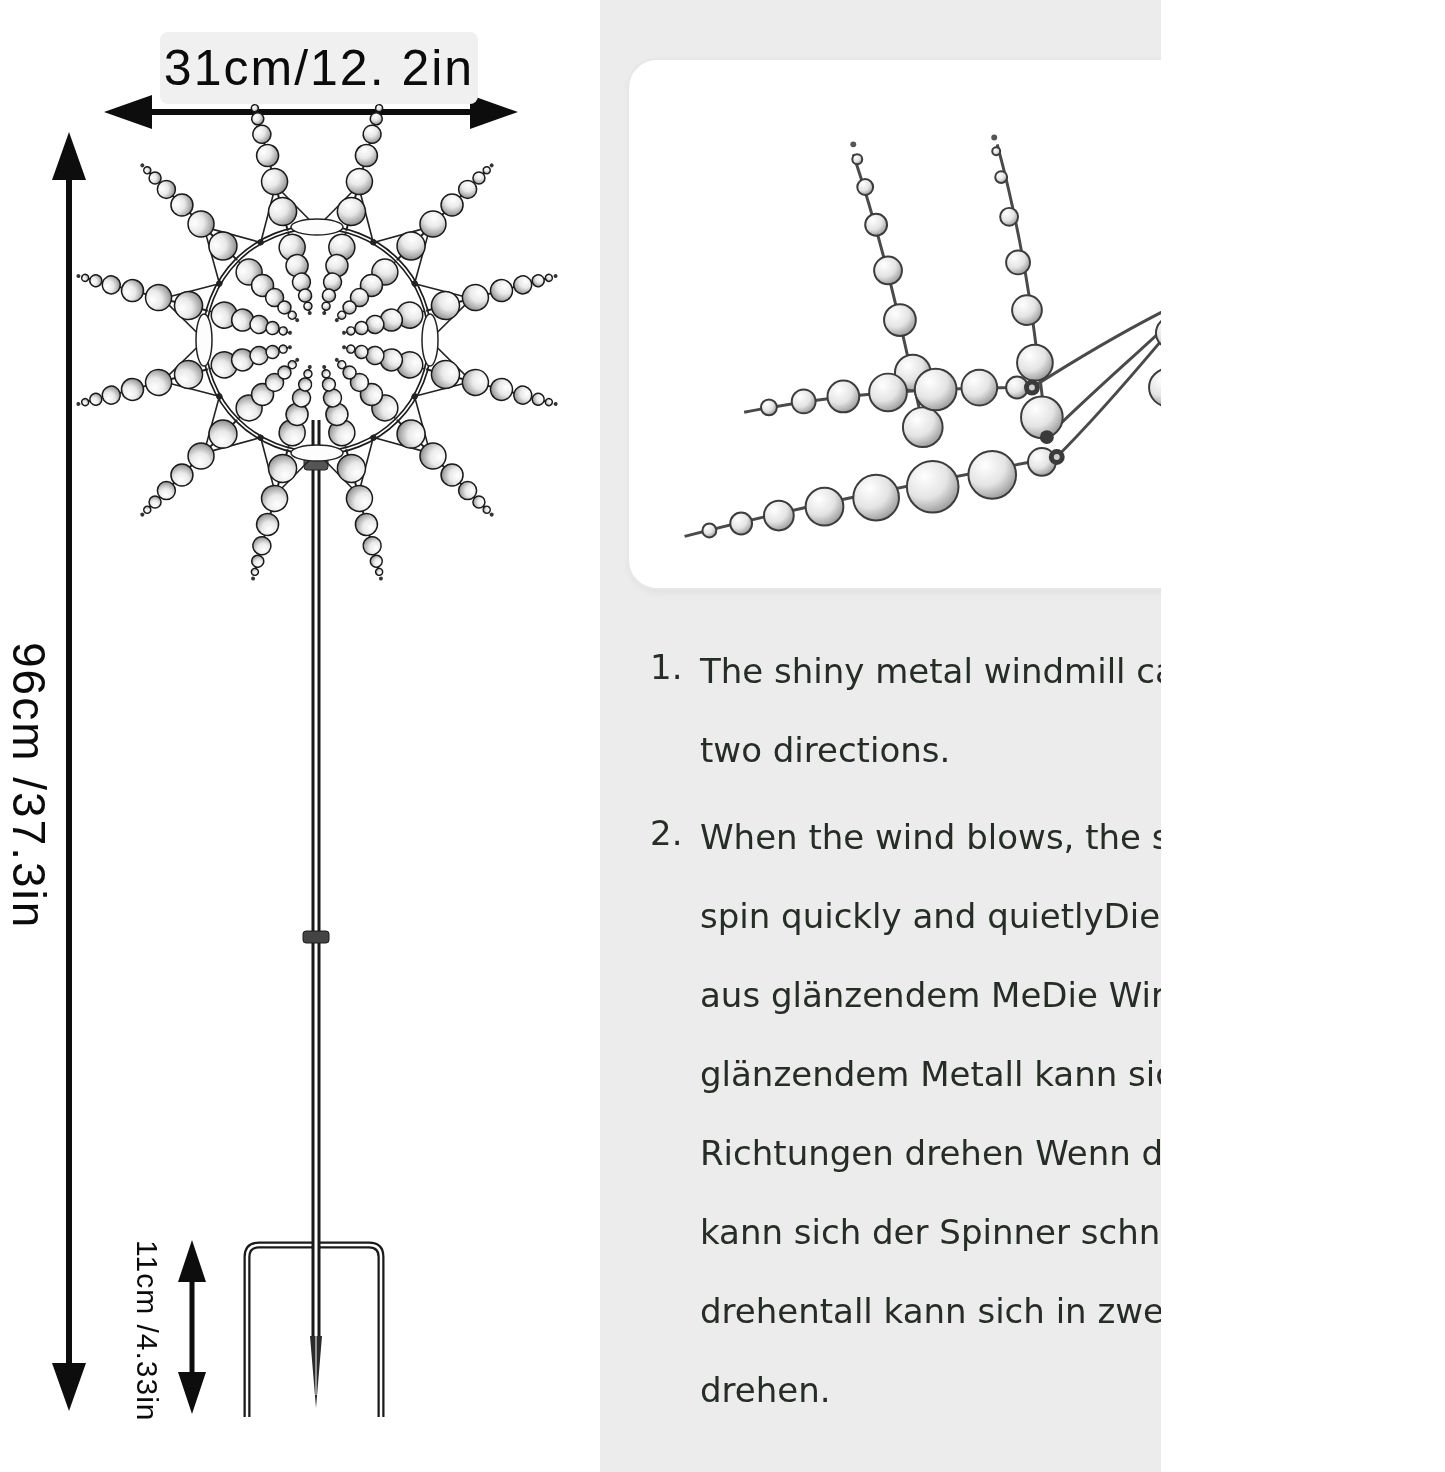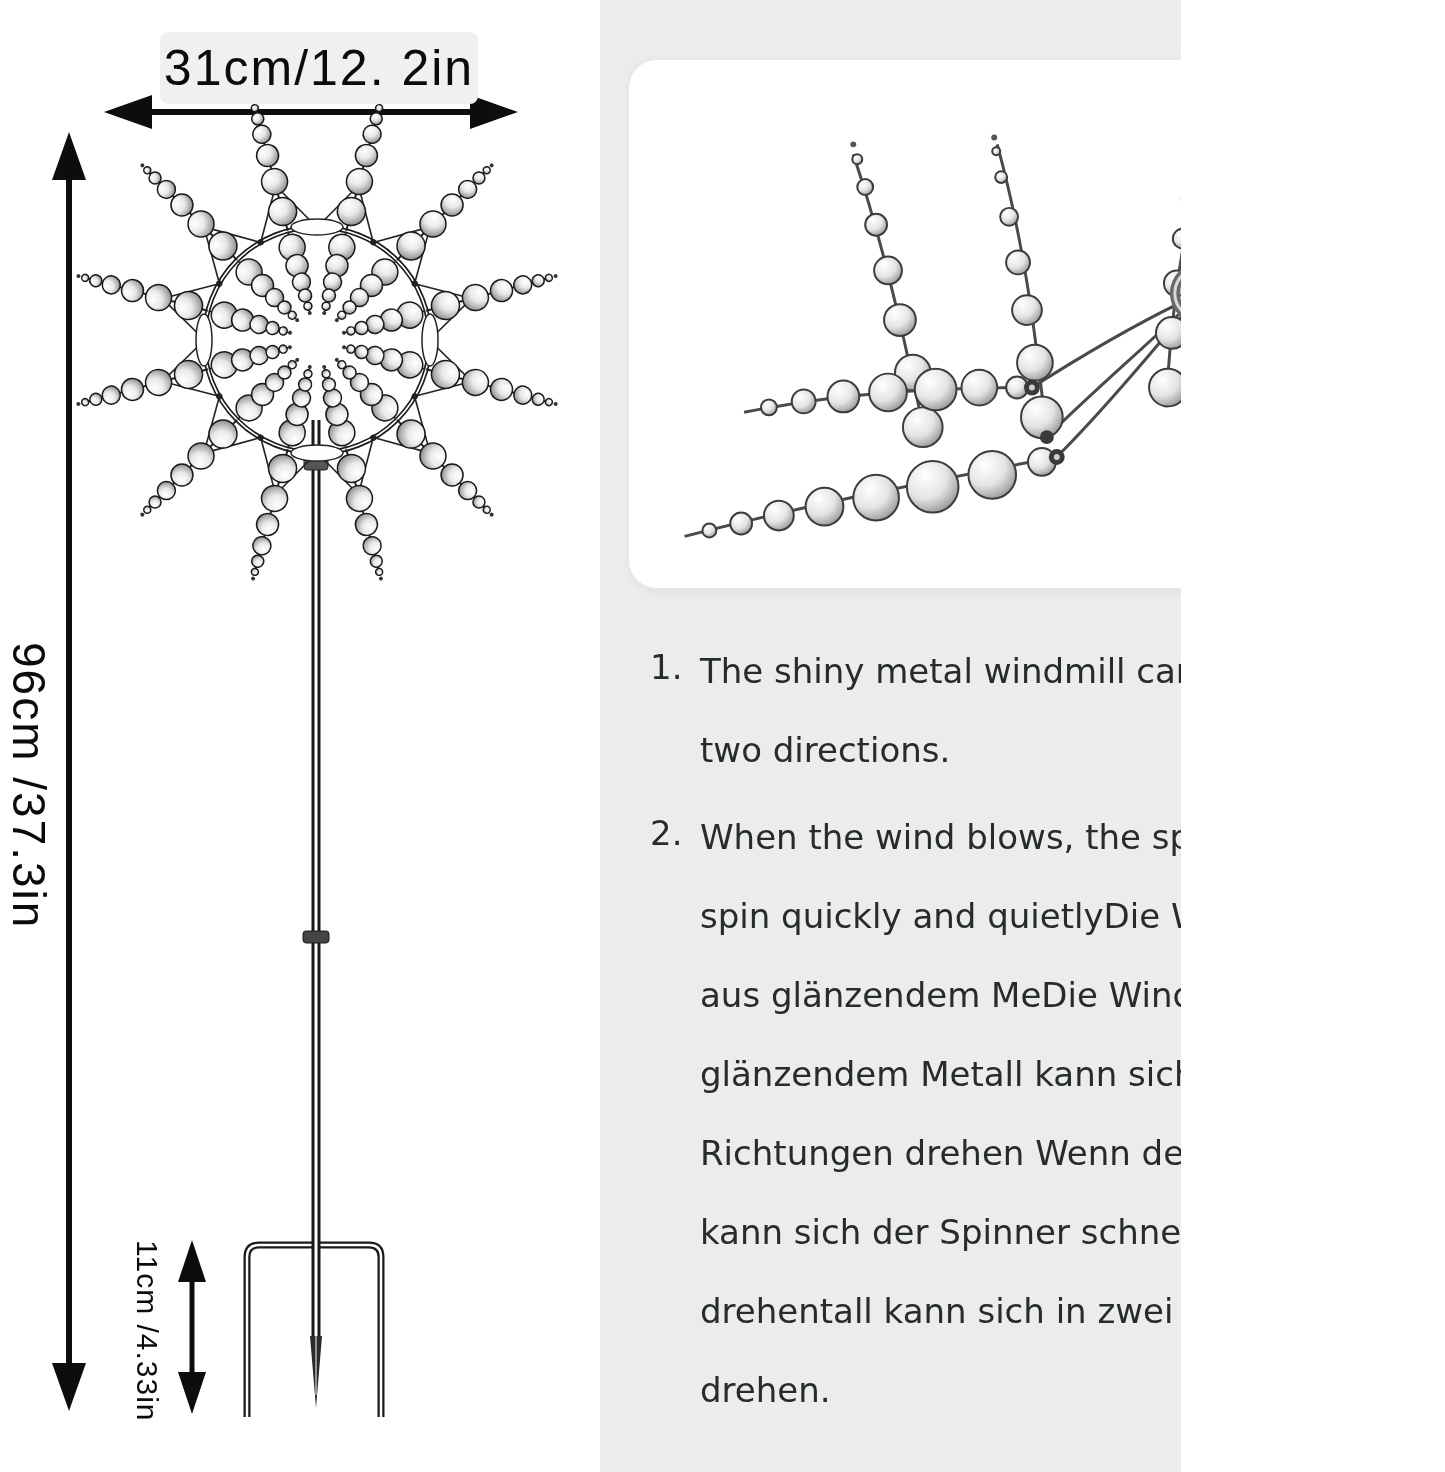--- a/index.html
+++ b/index.html
@@ -1,18 +1,18 @@
 <!DOCTYPE html>
 <html><head>
 <meta charset="utf-8">
 <style>
   html,body { margin:0; padding:0; background:#ffffff; }
   .canvas {
     position:relative; width:1161px; height:1472px; overflow:hidden;
-    background:#ffffff; font-family:"DejaVu Sans", sans-serif;padding-left:20px;
+    background:#ffffff; font-family:"DejaVu Sans", sans-serif;
   }
   
   .left-panel { position:absolute; left:0; top:0; width:600px; height:1472px; background:#ffffff; }
   .diagram-svg { position:absolute; left:0; top:0; }
   .dim-width-label {
     position:absolute; left:160px; top:32px; width:318px; height:72px;
     background:#f0f0f0; border-radius:8px;
     font-family:"Liberation Sans", sans-serif; font-size:50px; letter-spacing:2px;
     color:#0b0b0b; text-align:center; line-height:72px; white-space:nowrap;
   }

